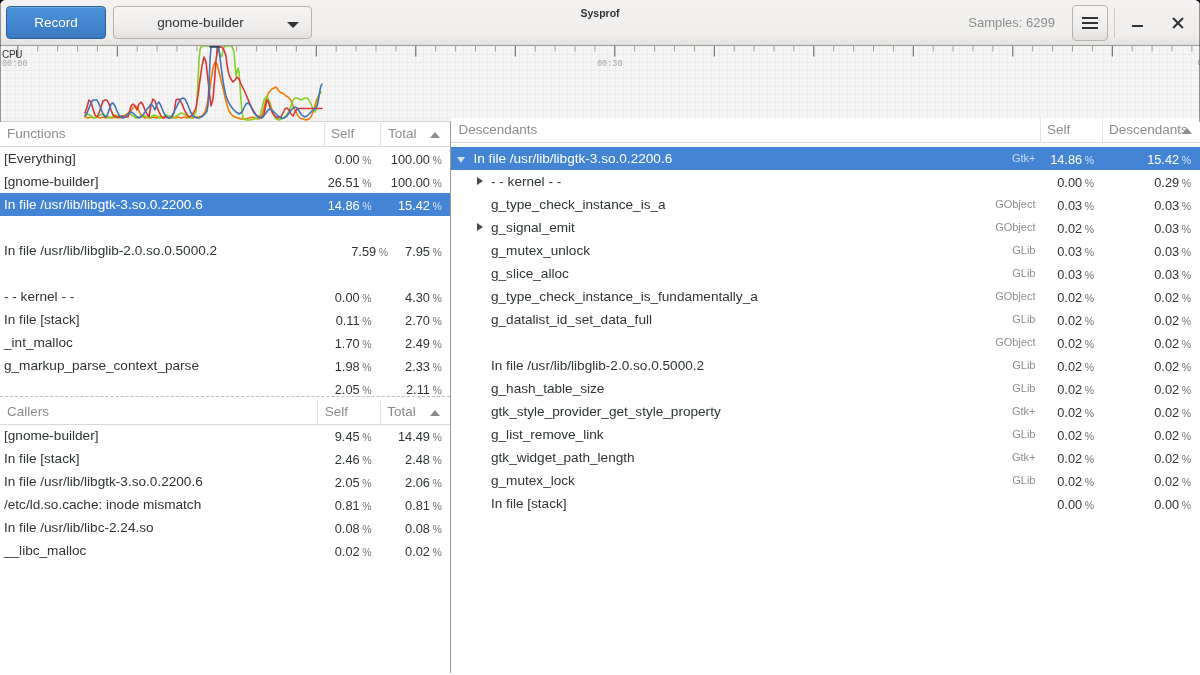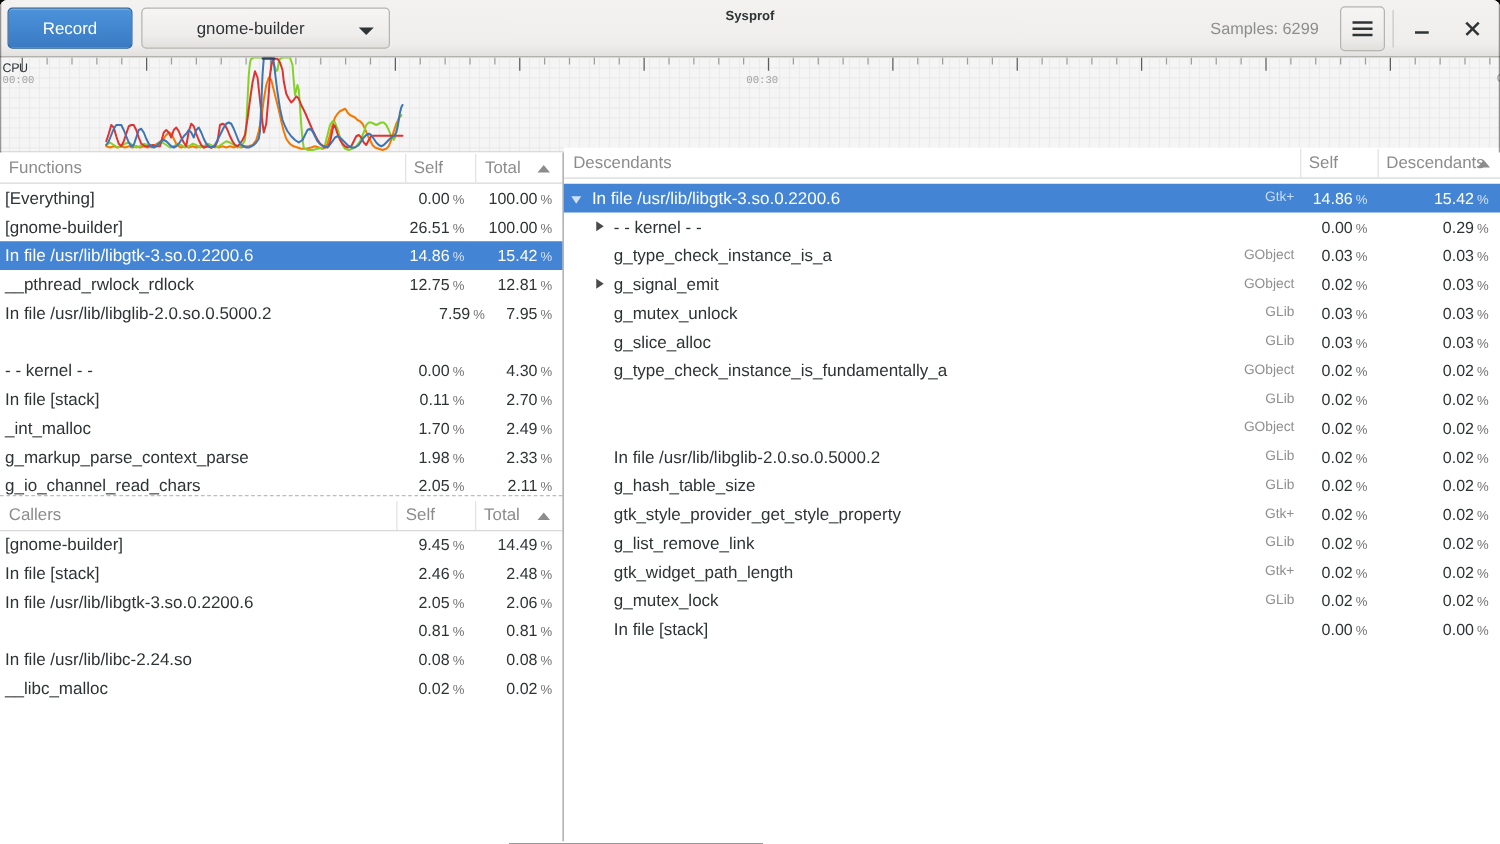--- a/index.html
+++ b/index.html
@@ -357,25 +357,20 @@
 <div class="row" style="top:170px;left:0;width:450px">
       <span class="nm" style="left:4px">[gnome-builder]</span>
       <span class="val" style="right:78.5px"><b>26.51</b><i>%</i></span>
       <span class="val" style="right:8.199999999999989px"><b>100.00</b><i>%</i></span>
     </div>
 <div class="row sel" style="top:193px;left:0;width:450px">
       <span class="nm" style="left:4px">In file /usr/lib/libgtk-3.so.0.2200.6</span>
       <span class="val" style="right:78.5px"><b>14.86</b><i>%</i></span>
       <span class="val" style="right:8.199999999999989px"><b>15.42</b><i>%</i></span>
     </div>
-<div class="row" style="top:216px;left:0;width:450px">
-      <span class="nm" style="left:4px">__pthread_rwlock_rdlock</span>
-      <span class="val" style="right:78.5px"><b>12.75</b><i>%</i></span>
-      <span class="val" style="right:8.199999999999989px"><b>12.81</b><i>%</i></span>
-    </div>
 <div class="row" style="top:239px;left:0;width:450px">
       <span class="nm" style="left:4px">In file /usr/lib/libglib-2.0.so.0.5000.2</span>
       <span class="val" style="right:62px"><b>7.59</b><i>%</i></span>
       <span class="val" style="right:8.199999999999989px"><b>7.95</b><i>%</i></span>
     </div>
 <div class="row" style="top:285px;left:0;width:450px">
       <span class="nm" style="left:4px">- - kernel - -</span>
       <span class="val" style="right:78.5px"><b>0.00</b><i>%</i></span>
       <span class="val" style="right:8.199999999999989px"><b>4.30</b><i>%</i></span>
     </div>
@@ -388,41 +383,41 @@
       <span class="nm" style="left:4px">_int_malloc</span>
       <span class="val" style="right:78.5px"><b>1.70</b><i>%</i></span>
       <span class="val" style="right:8.199999999999989px"><b>2.49</b><i>%</i></span>
     </div>
 <div class="row" style="top:354px;left:0;width:450px">
       <span class="nm" style="left:4px">g_markup_parse_context_parse</span>
       <span class="val" style="right:78.5px"><b>1.98</b><i>%</i></span>
       <span class="val" style="right:8.199999999999989px"><b>2.33</b><i>%</i></span>
     </div>
 <div class="row" style="top:377px;left:0;width:450px">
-      <span class="nm" style="left:4px">g_io_channel_read_chars</span>
       <span class="val" style="right:78.5px"><b>2.05</b><i>%</i></span>
       <span class="val" style="right:8.199999999999989px"><b>2.11</b><i>%</i></span>
     </div>
 <div class="dash" style="top:396px"></div>
 <div class="row" style="top:424px;left:0;width:450px">
       <span class="nm" style="left:4px">[gnome-builder]</span>
       <span class="val" style="right:78.5px"><b>9.45</b><i>%</i></span>
       <span class="val" style="right:8.199999999999989px"><b>14.49</b><i>%</i></span>
     </div>
 <div class="row" style="top:447px;left:0;width:450px">
       <span class="nm" style="left:4px">In file [stack]</span>
       <span class="val" style="right:78.5px"><b>2.46</b><i>%</i></span>
       <span class="val" style="right:8.199999999999989px"><b>2.48</b><i>%</i></span>
     </div>
 <div class="row" style="top:470px;left:0;width:450px">
       <span class="nm" style="left:4px">In file /usr/lib/libgtk-3.so.0.2200.6</span>
       <span class="val" style="right:78.5px"><b>2.05</b><i>%</i></span>
       <span class="val" style="right:8.199999999999989px"><b>2.06</b><i>%</i></span>
     </div>
 <div class="row" style="top:493px;left:0;width:450px">
+      <span class="nm" style="left:4px">/etc/ld.so.cache: inode mismatch</span>
       <span class="val" style="right:78.5px"><b>0.81</b><i>%</i></span>
       <span class="val" style="right:8.199999999999989px"><b>0.81</b><i>%</i></span>
     </div>
 <div class="row" style="top:516px;left:0;width:450px">
       <span class="nm" style="left:4px">In file /usr/lib/libc-2.24.so</span>
       <span class="val" style="right:78.5px"><b>0.08</b><i>%</i></span>
       <span class="val" style="right:8.199999999999989px"><b>0.08</b><i>%</i></span>
     </div>
 <div class="row" style="top:539px;left:0;width:450px">
       <span class="nm" style="left:4px">__libc_malloc</span>
@@ -467,20 +462,21 @@
       <span class="val" style="right:106px"><b>0.03</b><i>%</i></span>
       <span class="val" style="right:9px"><b>0.03</b><i>%</i></span>
     </div>
 <div class="row" style="top:285px;left:451px;width:749px">
       <span class="nm" style="left:40px">g_type_check_instance_is_fundamentally_a</span>
       <span class="tag" style="right:164.5px">GObject</span>
       <span class="val" style="right:106px"><b>0.02</b><i>%</i></span>
       <span class="val" style="right:9px"><b>0.02</b><i>%</i></span>
     </div>
 <div class="row" style="top:308px;left:451px;width:749px">
+      <span class="nm" style="left:40px">g_datalist_id_set_data_full</span>
       <span class="tag" style="right:164.5px">GLib</span>
       <span class="val" style="right:106px"><b>0.02</b><i>%</i></span>
       <span class="val" style="right:9px"><b>0.02</b><i>%</i></span>
     </div>
 <div class="row" style="top:331px;left:451px;width:749px">
       <span class="tag" style="right:164.5px">GObject</span>
       <span class="val" style="right:106px"><b>0.02</b><i>%</i></span>
       <span class="val" style="right:9px"><b>0.02</b><i>%</i></span>
     </div>
 <div class="row" style="top:354px;left:451px;width:749px">

